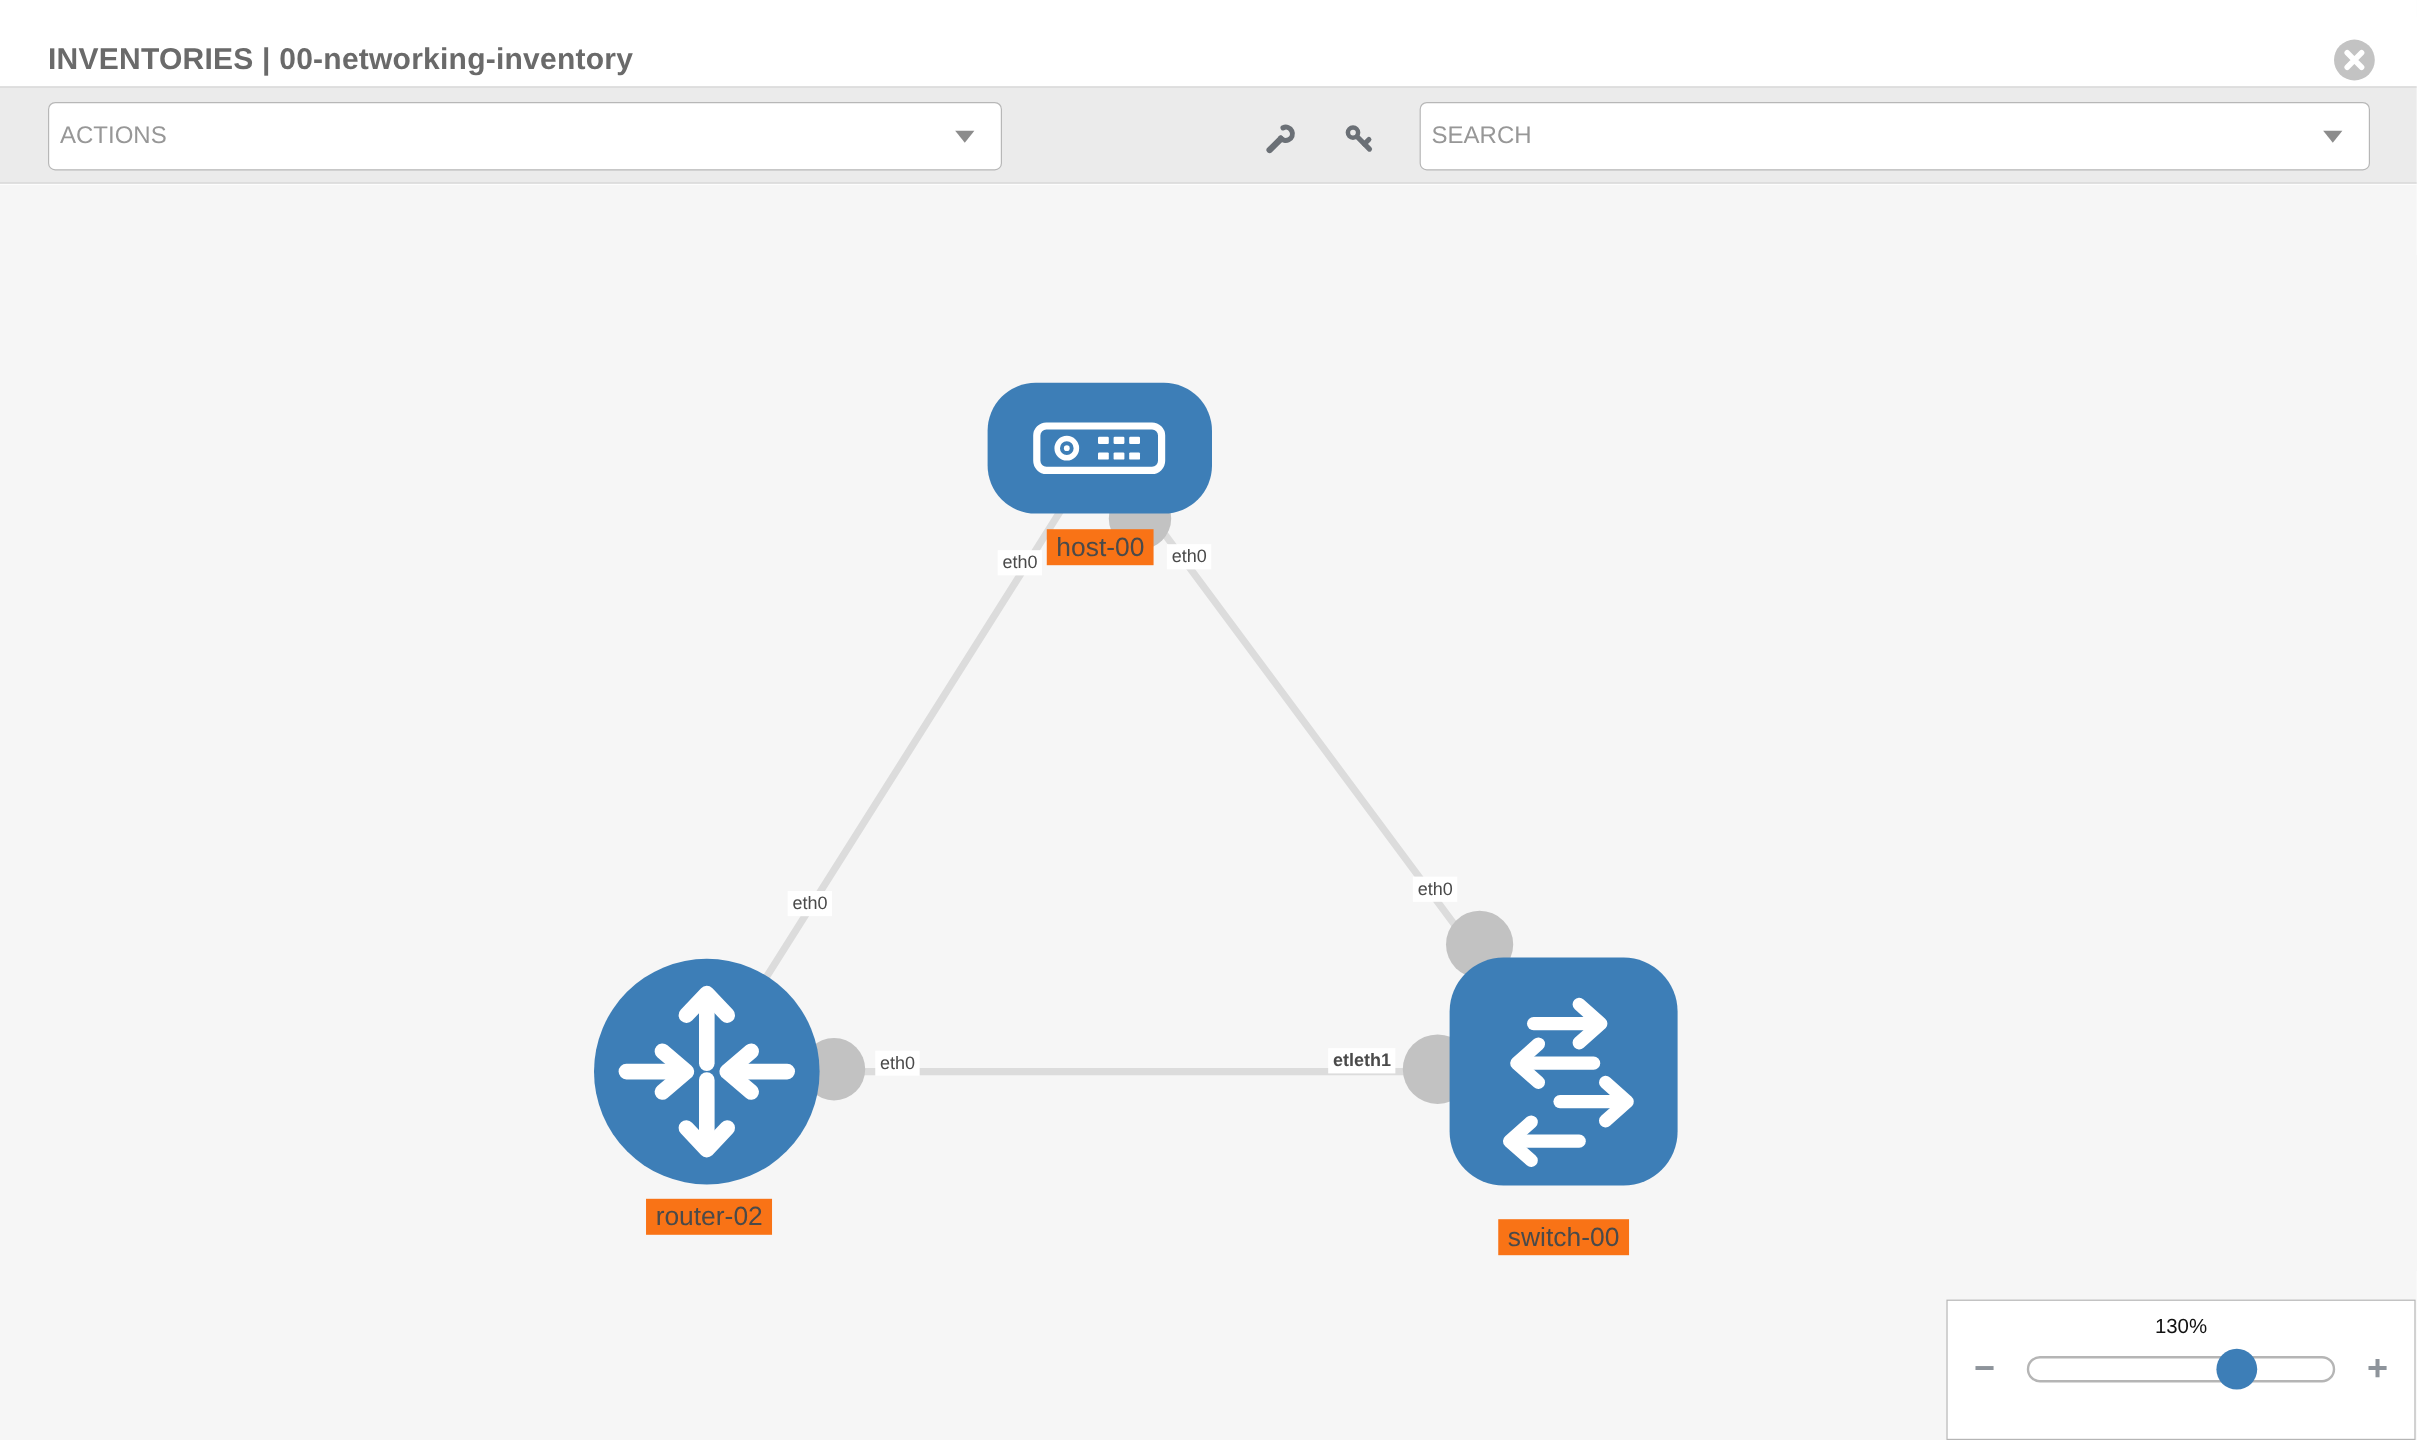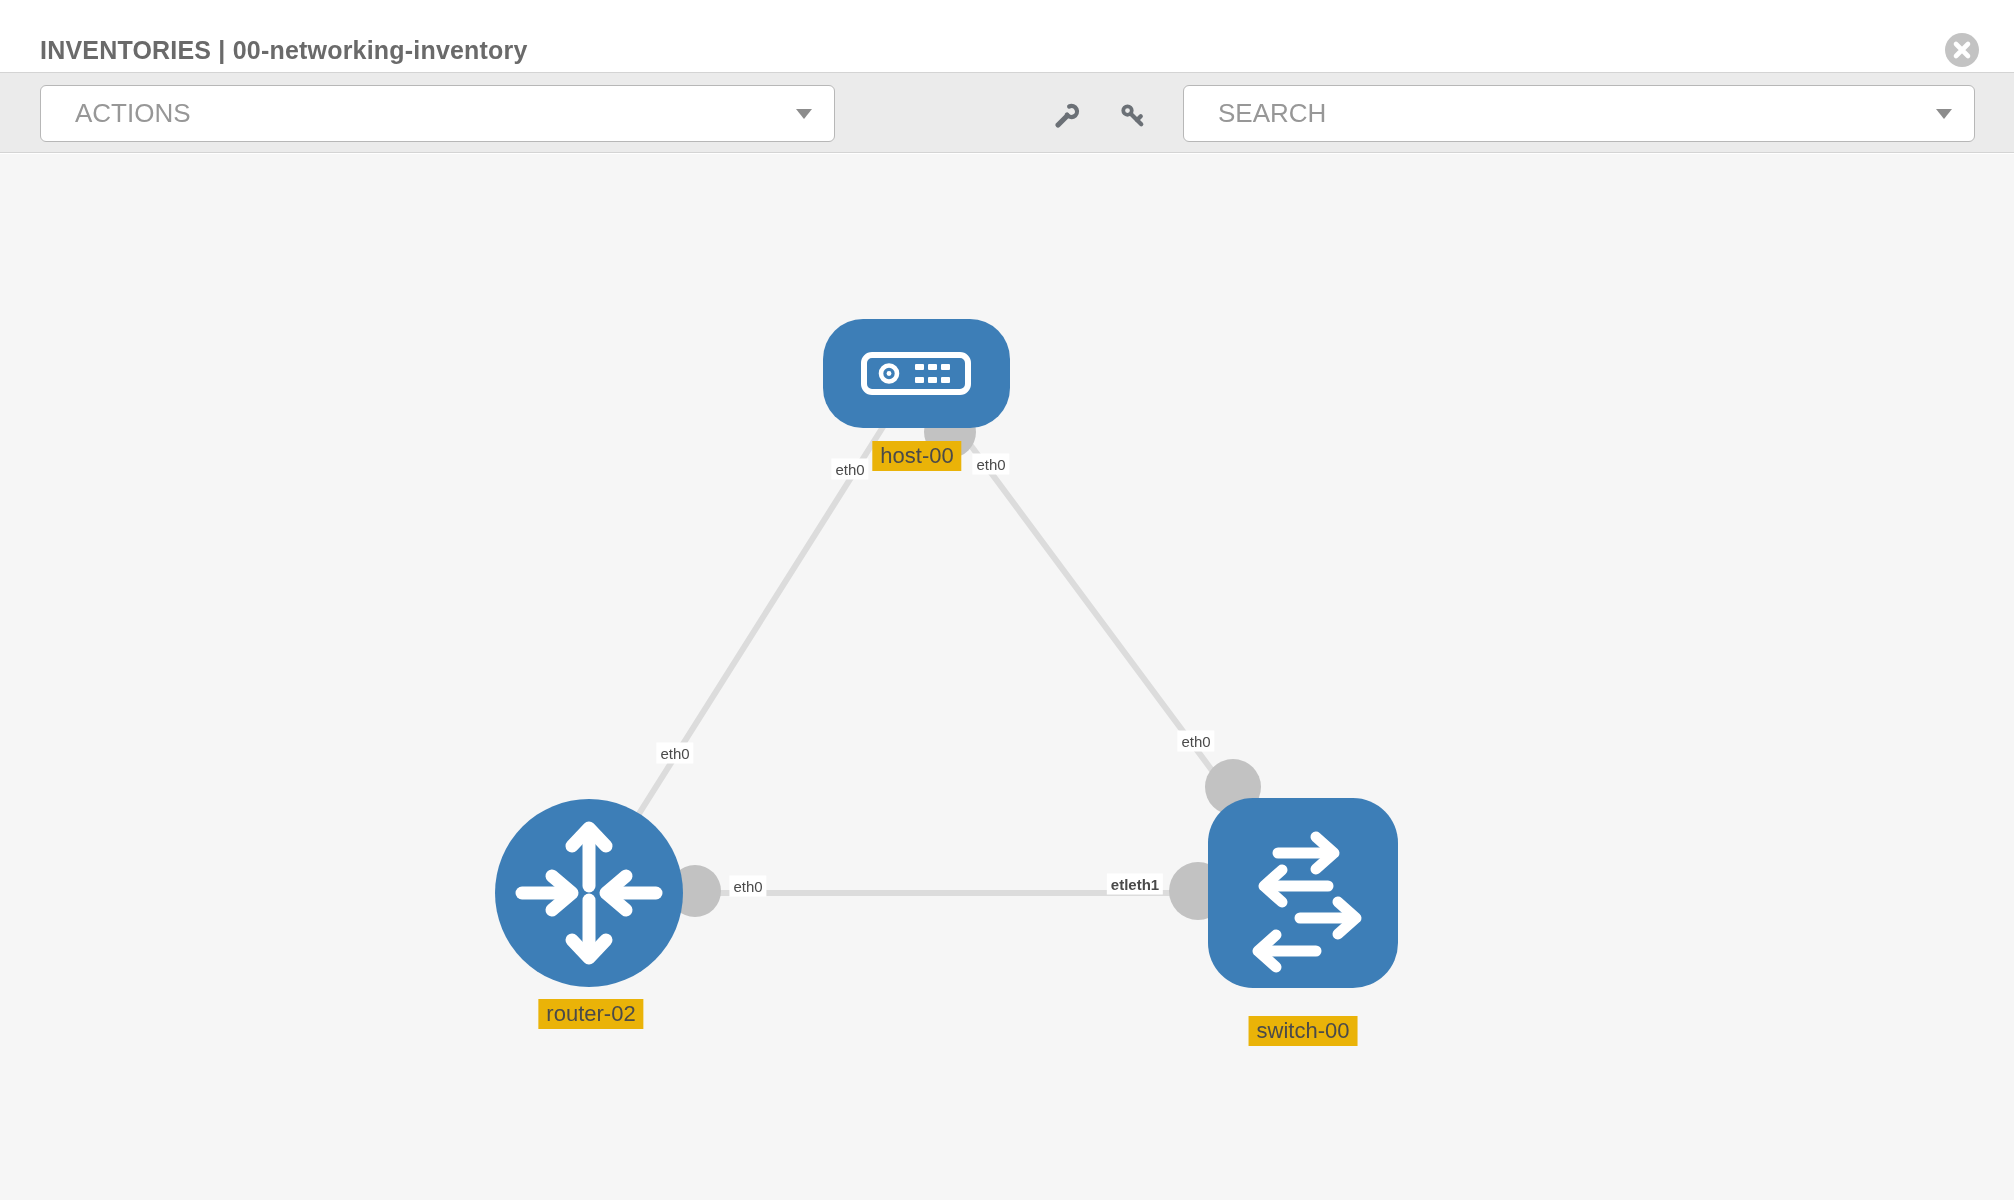--- a/index.html
+++ b/index.html
@@ -10,37 +10,37 @@
   .header { position:absolute; top:0; left:0; width:2014px; height:72px; background:#fff;margin-top:14px; }
   .page-title { position:absolute; left:40px; top:50%; transform:translateY(-50%);
                 font-size:25px; font-weight:bold; color:#6a6a6a; letter-spacing:0.2px; }
   .close-btn { position:absolute; right:34px; top:18px; width:36px; height:36px; cursor:pointer; }
 
   
   .toolbar { position:absolute; top:72px; left:0; width:2014px; height:81px; background:#ebebeb;
              border-top:1px solid #d4d4d4; border-bottom:1px solid #d4d4d4; }
   .dropdown { position:absolute; top:12px; height:57px; background:#fff; border:1px solid #b7b7b7;
               border-radius:6px; display:flex; align-items:center; cursor:pointer; }
-  .dropdown .dd-label { margin-left:34px; font-size:26px; color:#979797; }
+  .dropdown .dd-label { margin-left:9px; font-size:20px; color:#979797; }
   .dd-caret { position:absolute; right:22px; top:50%; transform:translateY(-50%);
               width:0; height:0; border-left:8px solid transparent; border-right:8px solid transparent;
               border-top:10px solid #8c8c8c; }
   .dd-actions { left:40px; width:795px; }
   .dd-search  { left:1183px; width:792px; }
   .tool-btn { position:absolute; top:28px; width:30px; height:30px; cursor:pointer; }
   .tool-wrench { left:1052px; }
   .tool-key { left:1118px; }
 
   
   .canvas { position:absolute; top:154px; left:0; width:2014px; height:1124px; background:#f6f6f6; }
   .graph { position:absolute; top:0; left:0; }
 
   .port-label { position:absolute; transform:translate(-50%,-50%); background:#fff;
                 font-size:15px; color:#4a4a4a; padding:2px 4px; white-space:nowrap; }
-  .node-label { position:absolute; transform:translate(-50%,-50%); background:#eab308;
+  .node-label { position:absolute; transform:translate(-50%,-50%); background:#f97316;
                 font-size:22px; color:#4a4a4a; padding:2px 8px; white-space:nowrap; }
 
   
   .zoom-panel { position:absolute; left:1622px; top:929px; width:391px; height:117px;
                 background:#fff; border:1px solid #b5b5b5; }
   .zoom-level { text-align:center; margin-top:12px; font-size:17px; color:#111; }
   .zoom-row { display:flex; align-items:center; margin-top:10px; padding:0 22px; }
   .zoom-btn { font-size:30px; font-weight:900; color:#8e949b; line-height:30px; cursor:pointer;
               user-select:none; }
   .zoom-track { position:relative; flex:1; height:22px; margin:0 26px; background:#fff;
@@ -157,13 +157,23 @@
   <div class="port-label" style="left:991px;  top:310px;">eth0</div>
   <div class="port-label" style="left:675px;  top:599px;">eth0</div>
   <div class="port-label" style="left:1196px; top:587px;">eth0</div>
   <div class="port-label" style="left:748px;  top:732px;">eth0</div>
   <div class="port-label" style="left:1135px; top:730px;font-weight:bold;">etleth1</div>
 
   <div class="node-label" style="left:917px;  top:302px;">host-00</div>
   <div class="node-label" style="left:591px;  top:860px;">router-02</div>
   <div class="node-label" style="left:1303px; top:862px;margin-top:15px;">switch-00</div>
 
+  <div class="zoom-panel">
+    <div class="zoom-level">130%</div>
+    <div class="zoom-row">
+      <span class="zoom-btn">−</span>
+      <div class="zoom-track">
+        <div class="zoom-handle"></div>
+      </div>
+      <span class="zoom-btn">+</span>
+    </div>
+  </div>
 </div>
 
 </body></html>

